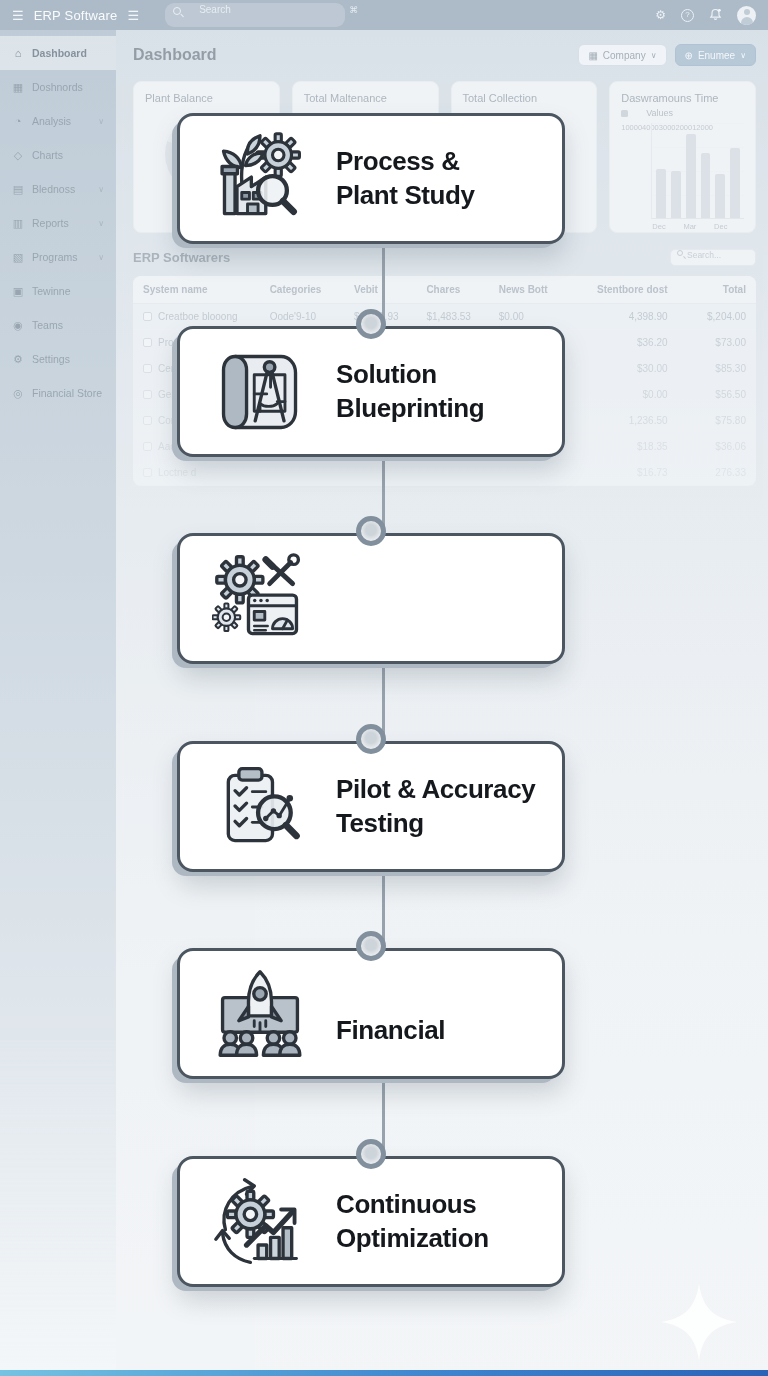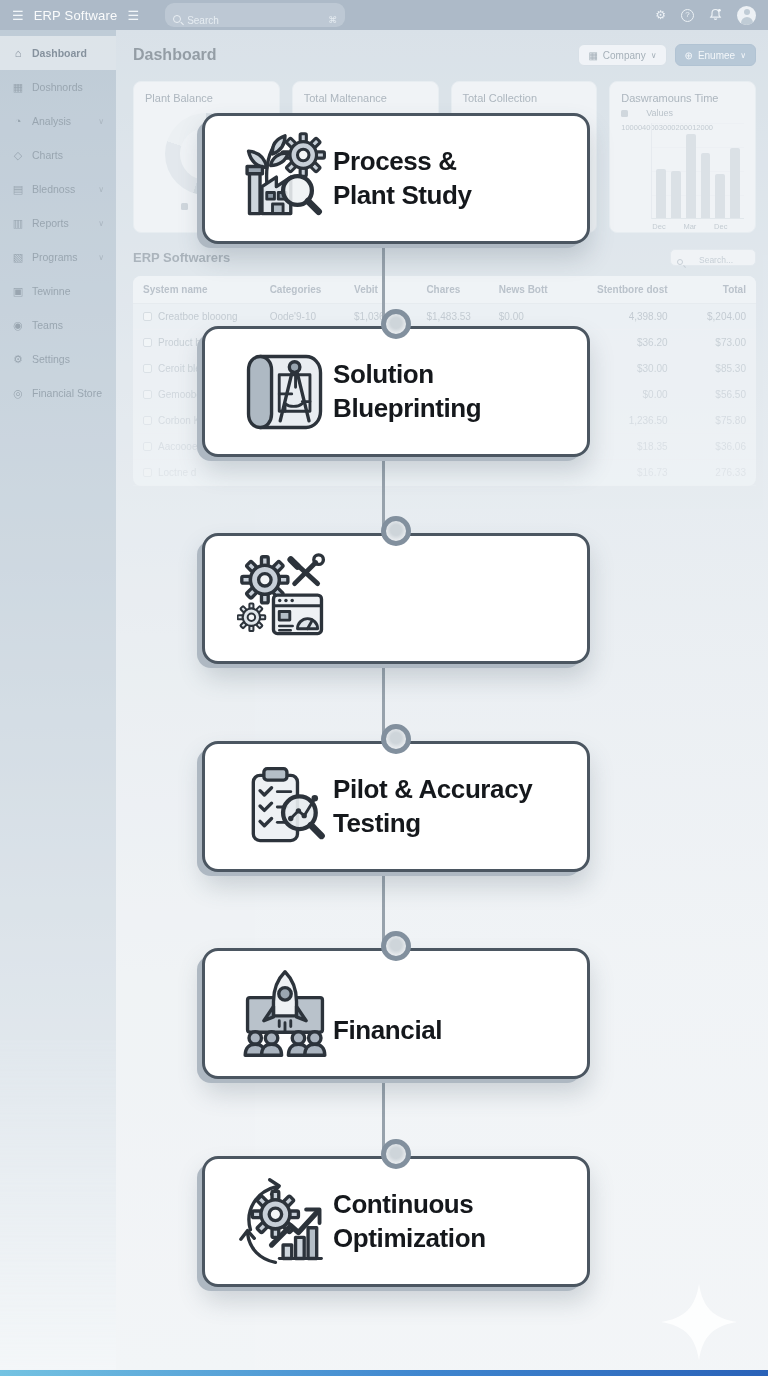--- a/index.html
+++ b/index.html
@@ -4,21 +4,21 @@
 <style>
   *{margin:0;padding:0;box-sizing:border-box}
   html,body{width:768px;height:1376px;overflow:hidden}
   body{position:relative;font-family:"Liberation Sans","DejaVu Sans",sans-serif;background:#f4f7f9}
 
   
   .bg{position:absolute;inset:0;opacity:.6;z-index:0}
   .topbar{position:absolute;top:0;left:0;right:0;height:30px;background:#7e93a9;display:flex;align-items:center;gap:10px;padding:0 12px;color:#eef3f7}
   .burger{font-size:13px;line-height:1;color:#f2f6f9;cursor:pointer}
   .app-title{font-size:13px;font-weight:400;letter-spacing:.2px;color:#fff}
-  .tb-search{margin-left:16px;width:180px;height:18px;background:rgba(255,255,255,.22);border:none;border-radius:9px;display:flex;align-items:flex-start;gap:6px;padding:12px 8px}
+  .tb-search{margin-left:16px;width:180px;height:18px;background:rgba(255,255,255,.22);border:none;border-radius:9px;display:flex;align-items:flex-end;gap:18px;padding:12px 8px}
   .tb-search input{flex:1;background:transparent;border:none;outline:none;font-size:10px;color:#f0f4f8}
   .tb-search input::placeholder{color:#dde6ee}
   .tb-search .hint{font-size:9px;color:#dde6ee}
   .mag{width:8px;height:8px;border:1.4px solid #e3eaf1;border-radius:50%;position:relative;flex:none}
   .mag::after{content:"";position:absolute;width:4px;height:1.4px;background:#e3eaf1;transform:rotate(45deg);left:6px;top:7px}
   .tb-right{margin-left:auto;display:flex;align-items:center;gap:15px}
   .tb-ic{font-size:12px;color:#e8eef4;line-height:1}
   .help-ic{width:13px;height:13px;border:1.3px solid #e8eef4;border-radius:50%;font-size:8px;display:flex;align-items:center;justify-content:center}
   .avatar{width:19px;height:19px;border-radius:50%;background:#e9eef3;position:relative;overflow:hidden}
   .avatar::before{content:"";position:absolute;top:3px;left:6.5px;width:6px;height:6px;border-radius:50%;background:#9fb0bf}
@@ -49,39 +49,39 @@
   .plot{display:flex;gap:4px;height:96px;margin-top:5px}
   .yaxis{width:26px;display:flex;flex-direction:row;justify-content:space-between;text-align:right;font-size:7.5px;color:#a3aeb9}
   .bars{flex:1;display:flex;align-items:flex-end;gap:5px;padding:0 4px;border-left:1px solid #dde3e9;border-bottom:1px solid #d6dde3;background:repeating-linear-gradient(180deg,#e9edf1 0 1px,transparent 1px 24px)}
   .bar{flex:1;background:#ccd3db;border-radius:2px 2px 0 0}
   .xlabels{display:flex;margin-left:30px;margin-top:3px;font-size:7.5px;color:#a3aeb9}
   .xlabels span{flex:1;text-align:center}
 
   .tbl-section{margin-top:16px}
   .tbl-top{display:flex;align-items:center}
   .tbl-title{font-size:13px;font-weight:700;color:#7b8894}
-  .tbl-search{margin-left:auto;width:86px;height:17px;border:1px solid #d9e1e8;background:#eef2f5;border-radius:5px;display:flex;align-items:flex-end;gap:16px;padding:0 6px}
+  .tbl-search{margin-left:auto;width:86px;height:17px;border:1px solid #d9e1e8;background:#eef2f5;border-radius:5px;display:flex;align-items:flex-start;gap:4px;padding:0 6px}
   .tbl-search input{flex:1;width:50px;border:none;outline:none;background:transparent;font-size:8.5px;color:#8c98a4}
   .tbl-search input::placeholder{color:#aab5c0}
   .mag2{width:6px;height:6px;border:1.2px solid #aab5c0;border-radius:50%;position:relative;flex:none}
   .mag2::after{content:"";position:absolute;width:3px;height:1.2px;background:#aab5c0;transform:rotate(45deg);left:4.5px;top:5.5px}
   .tbl{margin-top:10px;background:rgba(244,247,249,.55);border-radius:8px}
   .tbl-hrow{display:flex;padding:8px 10px;font-size:10px;font-weight:700;color:#94a0ad;border-bottom:1px solid #dde4ea;background:#edf1f5;border-radius:8px 8px 0 0}
   .tbl-row{display:flex;padding:7px 10px;font-size:10px;color:#a4afba;border-bottom:1px solid #e9edf1;cursor:pointer}
   .cell{overflow:hidden;white-space:nowrap}
   .c0{width:21%;display:flex;align-items:center;gap:6px}
   .c1{width:14%}
   .c2,.c3,.c4{width:12%;text-align:left}
   .c5{width:16%;text-align:right}
   .c6{width:13%;text-align:right}
   .cb{width:9px;height:9px;border:1px solid #c3ccd4;border-radius:2px;background:#f2f5f7;flex:none}
 
   
   .connector{position:absolute;left:382px;top:180px;width:3px;height:985px;background:#97a2ac;z-index:2}
-  .step{position:absolute;left:202px;width:388px;height:131px;background:#fff;border:3px solid #4b5661;border-radius:16px;z-index:3;display:flex;align-items:center;padding:0 14px 0 32px;box-shadow:-7px 6px 0 -2px #aeb8c2,0 14px 24px rgba(70,85,100,.22)}
+  .step{position:absolute;left:177px;width:388px;height:131px;background:#fff;border:3px solid #4b5661;border-radius:16px;z-index:3;display:flex;align-items:center;gap:28px;padding:0 14px 0 32px;box-shadow:-7px 6px 0 -2px #aeb8c2,0 14px 24px rgba(70,85,100,.22)}
   .node{position:absolute;top:-20px;left:50%;transform:translateX(-50%);width:30px;height:30px;border-radius:50%;border:5px solid #82909e;background:radial-gradient(circle at 50% 45%,#ced5da 0 36%,#e9ecef 70%);z-index:5}
   .step-icon{width:96px;height:96px;flex:none}
   .step-icon svg{width:100%;height:100%}
   .step-title{font-size:26px;font-weight:700;color:#15181c;line-height:1.27;letter-spacing:-.4px;white-space:nowrap}
 
   .bottom-bar{position:absolute;left:0;right:0;bottom:0;height:6px;background:linear-gradient(90deg,#74c3e2 0%,#3f86cf 55%,#2a62b8 100%);z-index:6}
   .sparkle{position:absolute;left:661px;top:1284px;width:76px;height:76px;z-index:1;opacity:.9}
 </style>
 </head>
 <body>

